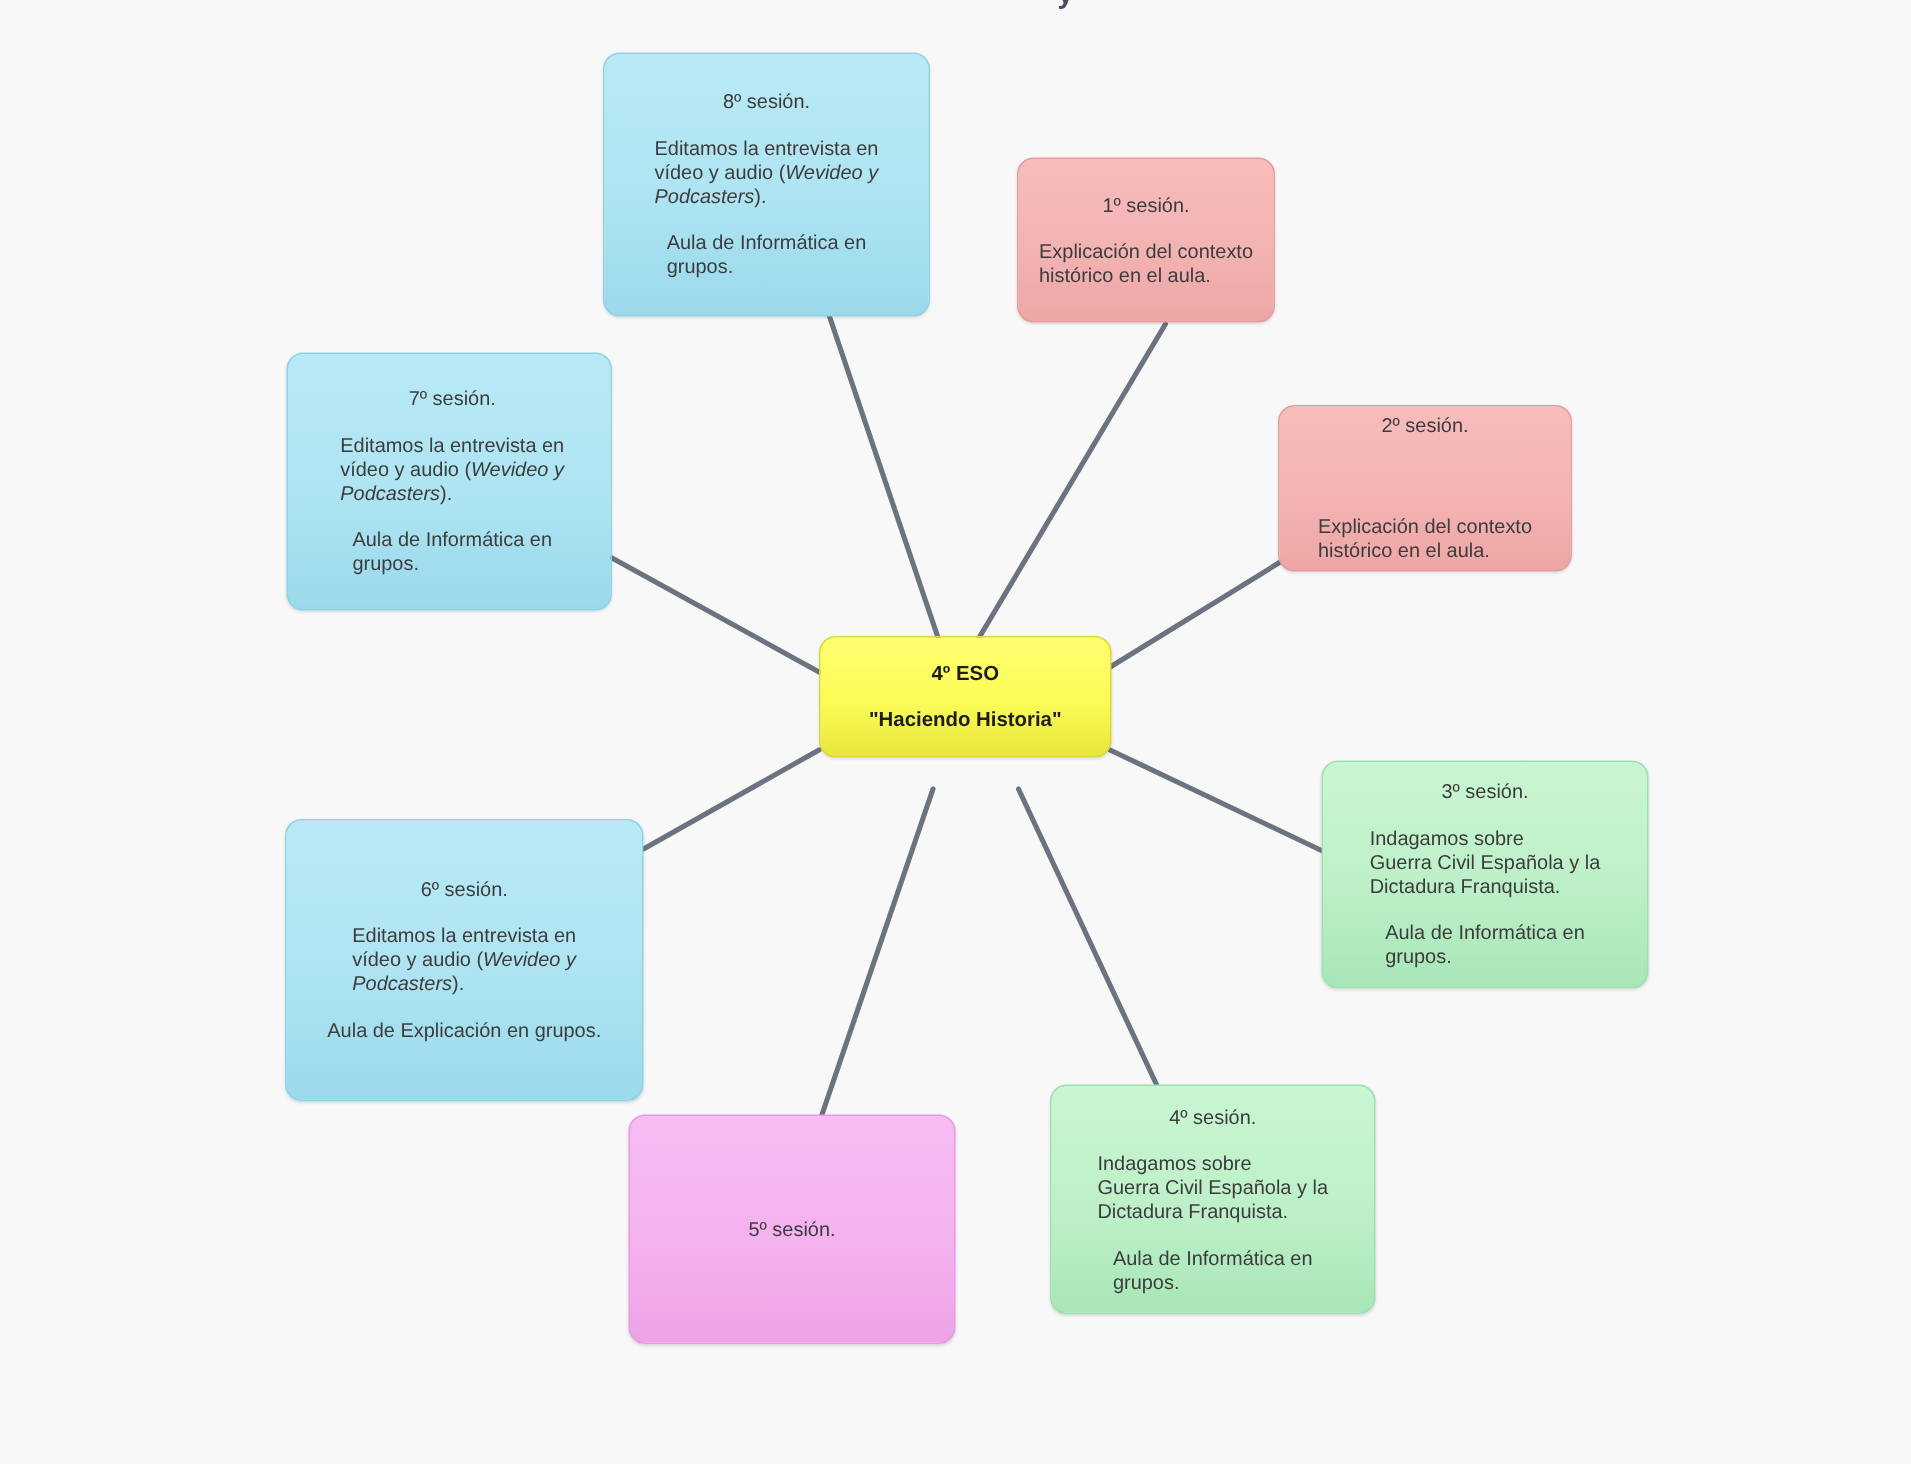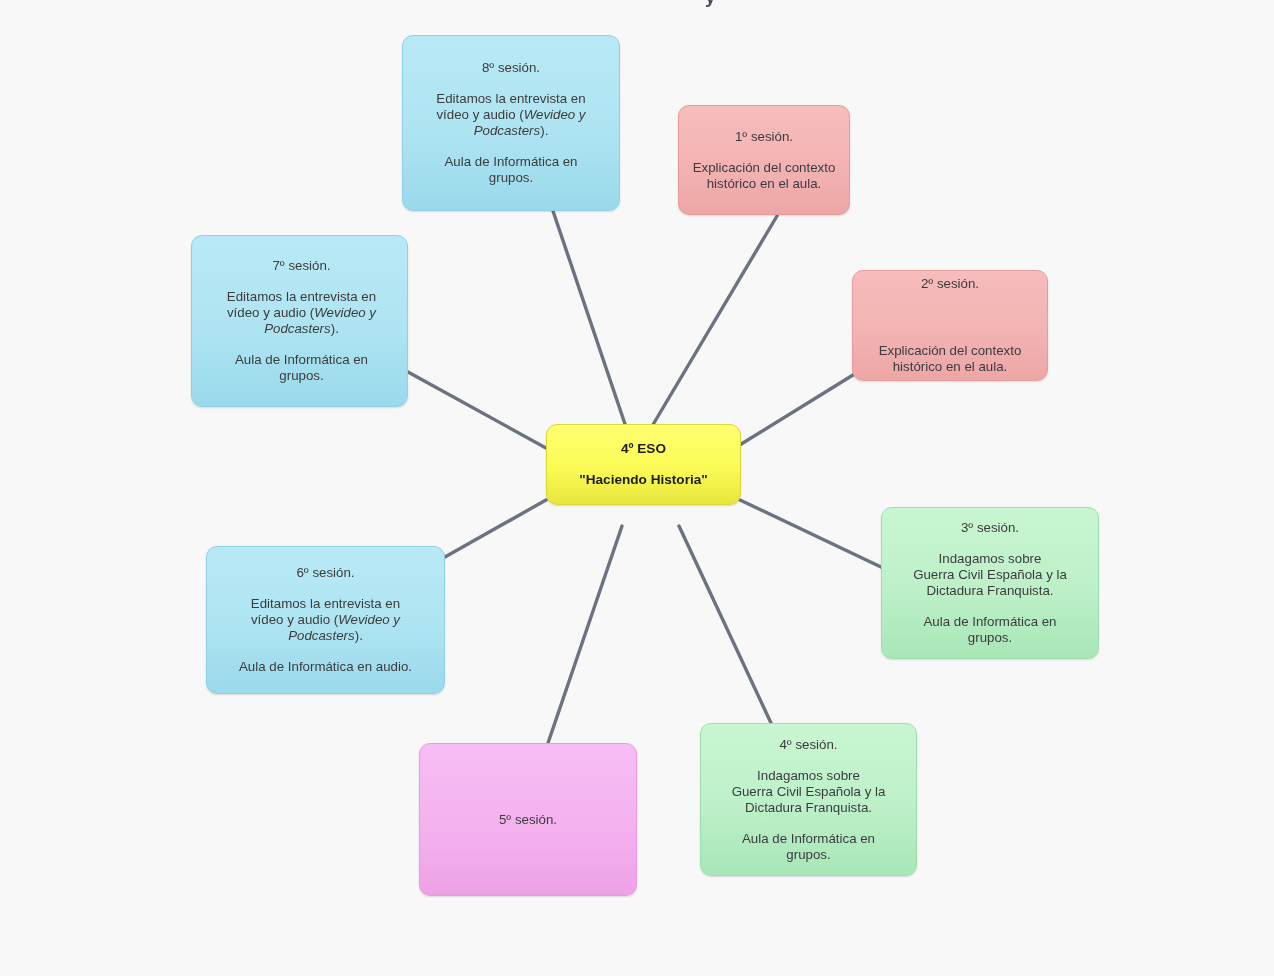--- a/index.html
+++ b/index.html
@@ -36,21 +36,20 @@
 
   .node {
     position: absolute;
     z-index: 2;
     box-sizing: border-box;
     border-radius: 11px;
     display: flex;
     flex-direction: column;
     align-items: center;
     justify-content: center;
-    text-align: center;
     color: #3c3c3c;
     font-size: 13.3px;
     line-height: 16px;
     padding: 10px 12px;
     box-shadow: 0 1px 2px rgba(0,0,0,0.13);
   }
 
   .node .para {
     margin: 0;
     padding: 0;
@@ -87,21 +86,21 @@
     border: 1px solid #e99ae0;
   }
 
   
   #node-center { left: 546px;  top: 424px; width: 195px; height: 81px; }
   #node-s1     { left: 678px;  top: 105px; width: 172px; height: 110px; }
   #node-s2     { left: 852px;  top: 270px; width: 196px; height: 111px; gap: 36px; }
   #node-s3     { left: 881px;  top: 507px; width: 218px; height: 152px; }
   #node-s4     { left: 700px;  top: 723px; width: 217px; height: 153px; }
   #node-s5     { left: 419px;  top: 743px; width: 218px; height: 153px; }
-  #node-s6     { left: 190px;  top: 546px; width: 239px; height: 148px; margin-left: 16px; }
+  #node-s6     { left: 190px;  top: 546px; width: 239px; height: 188px; }
   #node-s7     { left: 191px;  top: 235px; width: 217px; height: 172px; padding-left: 16px; }
   #node-s8     { left: 402px;  top: 35px;  width: 218px; height: 176px; }
 
   
   #title-clip {
     position: absolute;
     left: 705px;
     top: -14px;
     z-index: 3;
     font-size: 19px;
@@ -182,21 +181,21 @@
   </div>
 
   <div class="node theme-blue" id="node-s6">
     <p class="para">6º sesión.</p>
     <p class="para">
       <span class="line">Editamos la entrevista en</span>
       <span class="line"><span>vídeo y audio (</span><em>Wevideo y</em></span>
       <span class="line"><em>Podcasters</em><span>).</span></span>
     </p>
     <p class="para">
-      <span class="line">Aula de Informática en audio.</span>
+      <span class="line">Aula de Explicación en grupos.</span>
     </p>
   </div>
 
   <div class="node theme-blue" id="node-s7">
     <p class="para">7º sesión.</p>
     <p class="para">
       <span class="line">Editamos la entrevista en</span>
       <span class="line"><span>vídeo y audio (</span><em>Wevideo y</em></span>
       <span class="line"><em>Podcasters</em><span>).</span></span>
     </p>

